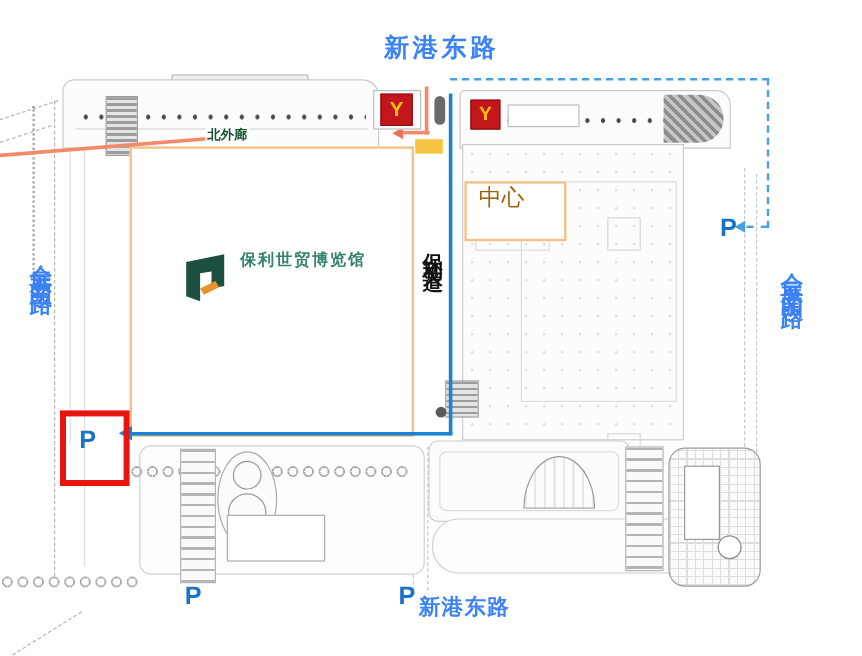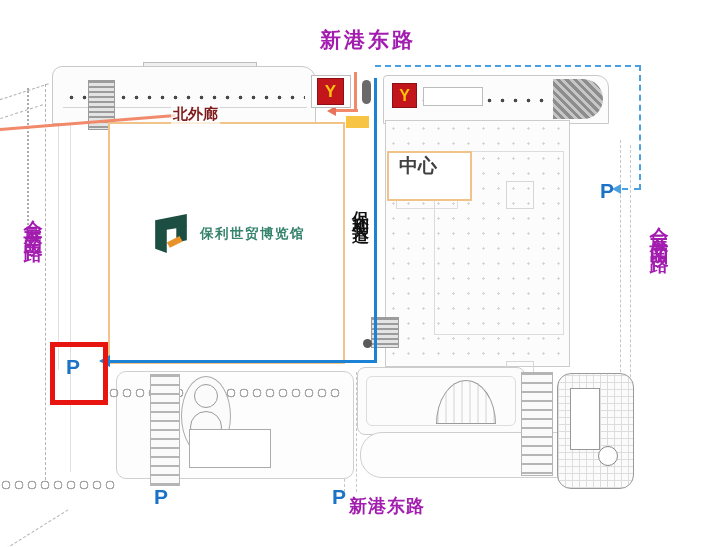--- a/index.html
+++ b/index.html
@@ -1,19 +1,19 @@
 <!DOCTYPE html>
 <html><head>
 <meta charset="utf-8">
 <style>
   html,body{margin:0;padding:0;}
   body{font-family:"Liberation Sans","DejaVu Sans",sans-serif;background:#fff;}
   #canvas{position:relative;width:718px;height:547px;background:#fff;overflow:hidden;}
   .abs{position:absolute;}
-  .road-label{color:#a21caf;font-weight:bold;}
+  .road-label{color:#3b82f6;font-weight:bold;}
   .v-text{writing-mode:vertical-rl;text-orientation:upright;}
   .bldg{background:#FCFCFC;border:1px solid #C9C9C9;}
   .dots-dark{background-image:radial-gradient(circle,#4A4A4A 1.7px,transparent 2.1px);background-size:13px 9px;}
   .dot-grid{background-image:radial-gradient(circle,#D6D6D6 1px,transparent 1.3px);background-size:15px 15px;}
   .hatch-h{background:repeating-linear-gradient(180deg,#9C9C9C 0 2px,#E4E4E4 2px 5px);border:1px solid #9C9C9C;}
   .hatch-diag{background:repeating-linear-gradient(45deg,#8D8D8D 0 3px,#C6C6C6 3px 6px);}
   .ladder{background:repeating-linear-gradient(180deg,#B5B5B5 0 2px,transparent 2px 9px),#FAFAFA;border:1px solid #B5B5B5;}
   .grid-fine{background:repeating-linear-gradient(0deg,#DDD 0 1px,transparent 1px 7px),repeating-linear-gradient(90deg,#DDD 0 1px,transparent 1px 7px),#FBFBFB;}
   .pebbles{background-image:radial-gradient(circle at 6px 7px,transparent 3.2px,#A8A8A8 3.2px 4.3px,transparent 4.6px);background-size:13px 13px;}
   .p-mark{color:#1A73C6;font-weight:bold;font-size:21px;line-height:1;}
@@ -65,33 +65,33 @@
   <div class="abs" style="left:363px;top:339px;width:9px;height:9px;border-radius:50%;background:#5A5A5A;z-index:6;"></div>
   <div class="abs" style="left:362px;top:80px;width:9px;height:24px;border-radius:5px;background:#6A6A6A;z-index:6;"></div>
 
   <div class="abs" style="left:108px;top:122px;width:233px;height:238px;background:#fff;border:2px solid #F2C388;z-index:5;"></div>
 
   <div class="abs thinline" style="left:0;top:128px;width:176px;transform:rotate(-4.6deg);z-index:6;"></div>
   <div class="abs thinline" style="left:354px;top:72px;width:3px;height:40px;transform:none;z-index:6;"></div>
   <div class="abs thinline" style="left:336px;top:109px;width:22px;z-index:6;"></div>
   <div class="abs arrow-left-salmon" style="left:327px;top:106px;z-index:6;"></div>
 
-  <div class="abs" style="left:152px;top:208px;width:160px;height:52px;display:flex;align-items:center;gap:10px;z-index:7;">
+  <div class="abs" style="left:152px;top:208px;width:160px;height:52px;display:flex;gap:10px;z-index:7;">
     <svg width="38" height="48" viewBox="0 0 36 44">
       <path d="M3 9 L33 3 L33 15 L14 18 L14 40 L3 36 Z" fill="#1C4F42"></path>
       <path d="M23 16 L33 14 L33 28 L23 30 Z" fill="#1C4F42"></path>
       <path d="M14 30 L26 24 L29 29 L17 35 Z" fill="#E8922C"></path>
     </svg>
     <div>
       <div style="font-size:13.5px;color:#35836B;letter-spacing:1.5px;font-weight:600;white-space:nowrap;">保利世贸博览馆</div>
     </div>
   </div>
 
   <div class="abs" style="left:387px;top:151px;width:85px;height:50px;background:#fff;border:2px solid #F2C388;z-index:7;padding:1px 0 0 10px;box-sizing:border-box;">
-    <div style="font-size:19px;font-weight:bold;color:#404040;line-height:23px;">中心</div>
+    <div style="font-size:19px;font-weight:normal;color:#a16207;line-height:23px;">中心</div>
   </div>
 
   <div class="abs blue-solid" style="left:374px;top:78px;width:3px;height:284px;z-index:6;"></div>
   <div class="abs blue-solid" style="left:110px;top:360px;width:267px;height:3px;z-index:6;"></div>
   <div class="abs arrow-left-blue" style="left:99px;top:355px;z-index:6;"></div>
 
   <div class="abs" style="left:375px;top:65px;width:266px;border-top:2px dashed #4AA0E0;z-index:6;"></div>
   <div class="abs" style="left:639px;top:65px;height:125px;border-left:2px dashed #4AA0E0;z-index:6;"></div>
   <div class="abs" style="left:622px;top:188px;width:18px;border-top:2px dashed #4AA0E0;z-index:6;"></div>
   <div class="abs arrow-left-dash" style="left:612px;top:184px;z-index:6;"></div>
@@ -100,21 +100,21 @@
 
   <div class="abs" style="left:311px;top:75px;width:38px;height:31px;background:#fff;border:1px solid #BDBDBD;z-index:6;"></div>
   <div class="abs gate" style="left:317px;top:78px;width:25px;height:25px;font-size:17px;z-index:7;">Y</div>
   <div class="abs gate" style="left:392px;top:83px;width:23px;height:23px;font-size:16px;z-index:7;">Y</div>
   <div class="abs" style="left:346px;top:116px;width:23px;height:12px;background:#F7C444;z-index:6;"></div>
 
   <div class="abs road-label" style="left:320px;top:26px;font-size:21px;letter-spacing:3px;">新港东路</div>
   <div class="abs road-label v-text" style="left:20px;top:205px;font-size:19px;letter-spacing:6px;">会展南三路</div>
   <div class="abs road-label v-text" style="left:646px;top:212px;font-size:19px;letter-spacing:7px;">会展南四路</div>
   <div class="abs road-label" style="left:349px;top:494px;font-size:18px;letter-spacing:1px;z-index:8;">新港东路</div>
-  <div class="abs" style="left:171px;top:105px;font-size:15px;font-weight:bold;color:#7f1d1d;background:rgba(255,255,255,.7);padding:0 2px;z-index:7;">北外廊</div>
+  <div class="abs" style="left:171px;top:105px;font-size:11px;font-weight:bold;color:#14532d;background:rgba(255,255,255,.7);padding:0 2px;z-index:7;">北外廊</div>
 
   <div class="abs" style="left:116px;top:371px;width:236px;height:106px;border:1px solid #CFCFCF;border-radius:10px;background:#FDFDFD;"></div>
   <div class="abs ladder" style="left:150px;top:374px;width:28px;height:110px;z-index:3;"></div>
   <div class="abs" style="left:181px;top:376px;width:48px;height:78px;border:1px solid #ABABAB;border-radius:50%;background:#FBFBFB;z-index:3;">
     <div class="abs" style="left:12px;top:7px;width:22px;height:22px;border:1px solid #9A9A9A;border-radius:50%;"></div>
     <div class="abs" style="left:8px;top:34px;width:30px;height:30px;border:1px solid #9A9A9A;border-radius:50%;"></div>
   </div>
   <div class="abs" style="left:189px;top:429px;width:80px;height:37px;background:#fff;border:1px solid #ABABAB;z-index:3;"></div>
   <div class="abs pebbles" style="left:108px;top:386px;width:235px;height:13px;z-index:2;"></div>
   <div class="abs pebbles" style="left:0;top:478px;width:118px;height:13px;"></div>

